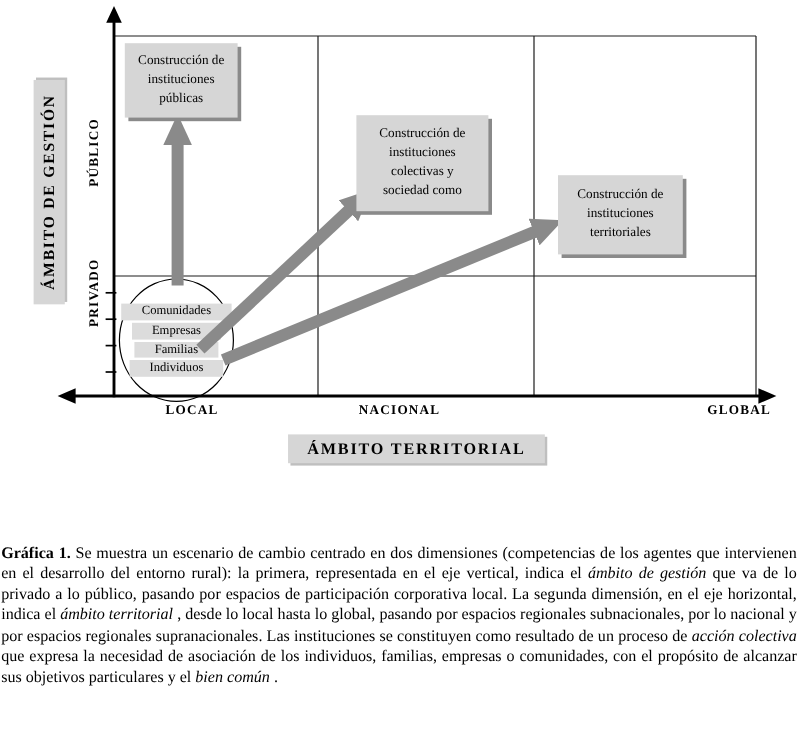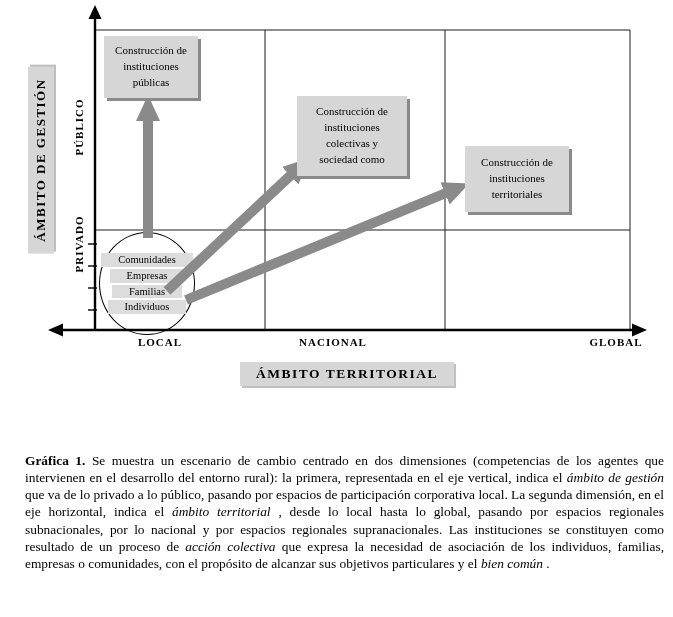--- a/index.html
+++ b/index.html
@@ -113,21 +113,21 @@
     font-weight: bold;
     font-size: 13.5px;
     letter-spacing: 1.5px;
     padding: 4px 16px;
     white-space: nowrap;
     z-index: 3;
     box-shadow: 2px 2px 0 rgba(0,0,0,0.25);
   }
 
   .caption {
-    padding: 14px 9px 0 25px;
+    padding: 14px 9px 0 1px;
     font-size: 13.4px;
     line-height: 1.28;
     text-align: justify;
   }
   .caption p { margin: 0; }
   .b { font-weight: bold; }
   .i { font-style: italic; }
 </style>
 </head>
 <body>

